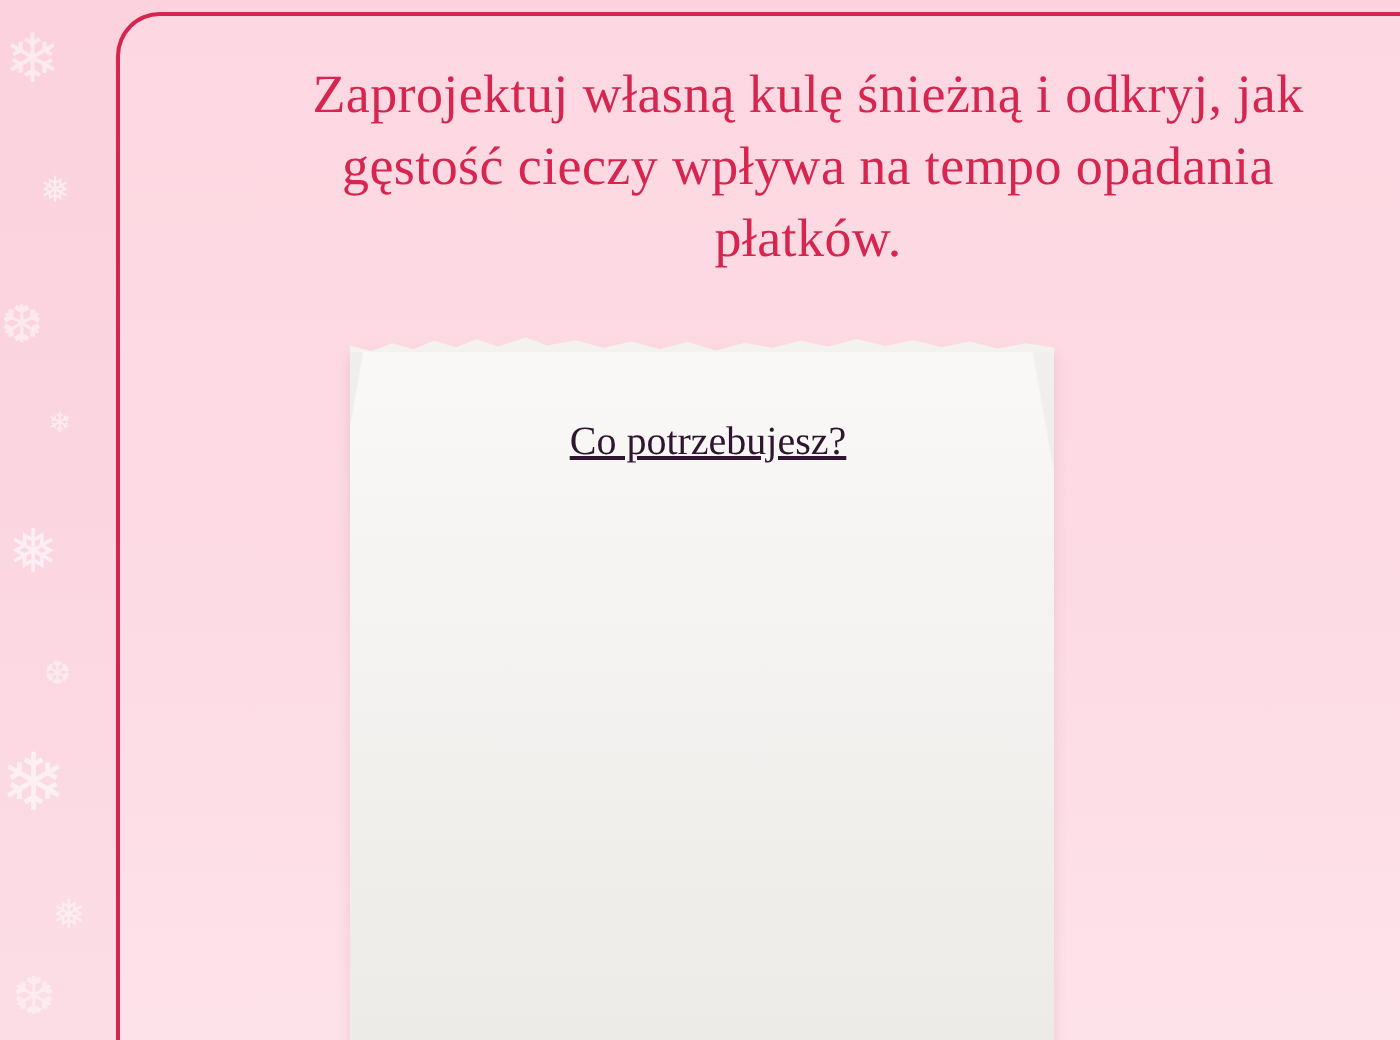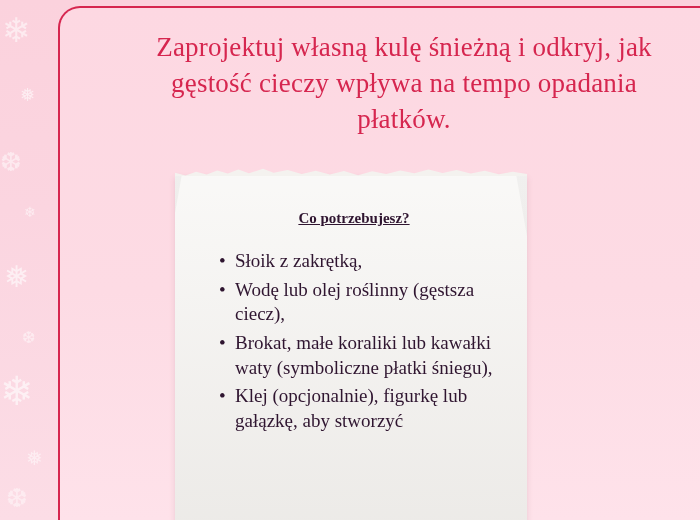--- a/index.html
+++ b/index.html
@@ -105,25 +105,25 @@
   }
 
   .note-inner {
     position: relative;
     z-index: 2;
     padding: 34px 20px 0 26px;
   }
 
   .note-title {
     text-align: center;
-    font-size: 15px;
+    font-size: 20px;
     color: #2f1530;
     text-decoration: underline;
     margin: 0 0 22px 0;
-    font-weight: 700;
+    font-weight: 400;
   }
 
   .note-list {
     margin: 0;
     padding: 0 0 0 18px;
     list-style: none;
     color: #2f1530;
     font-size: 19px;
     line-height: 1.3;
   }
@@ -156,23 +156,17 @@
   <span class="snow s8">❅</span>
   <span class="snow s9">❆</span>
 
   <div class="card">
 
     <h1 class="headline">Zaprojektuj własną kulę śnieżną i odkryj, jak gęstość cieczy wpływa na tempo opadania płatków.</h1>
 
     <div class="note">
       <div class="note-inner">
         <div class="note-title">Co potrzebujesz?</div>
-        <ul class="note-list">
-          <li>Słoik z zakrętką,</li>
-          <li>Wodę lub olej roślinny (gęstsza ciecz),</li>
-          <li>Brokat, małe koraliki lub kawałki waty (symboliczne płatki śniegu),</li>
-          <li>Klej (opcjonalnie), figurkę lub gałązkę, aby stworzyć</li>
-        </ul>
       </div>
     </div>
 
   </div>
 </div>
 
 </body></html>

